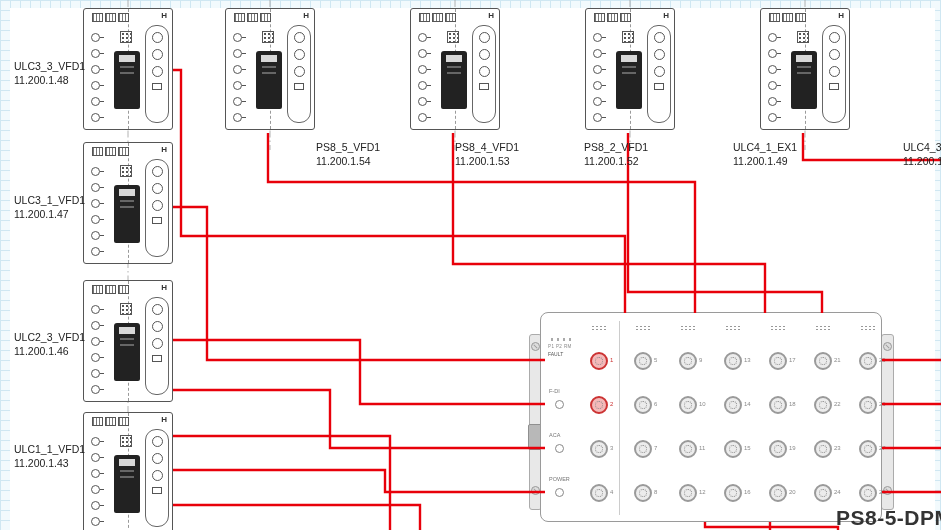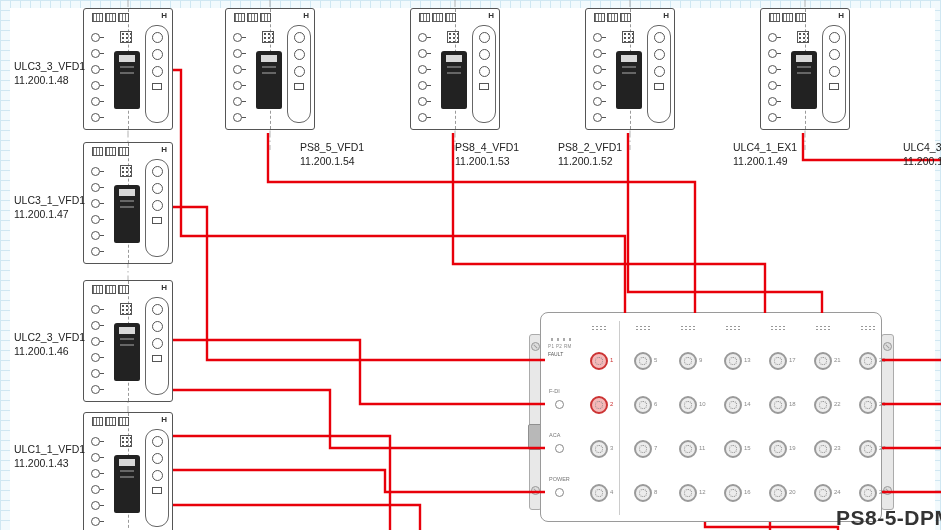--- a/index.html
+++ b/index.html
@@ -290,29 +290,29 @@
     <div>11.200.1.47</div>
   </div>
   <div class="lbl" style="left:14px;top:331px">
     <div>ULC2_3_VFD1</div>
     <div>11.200.1.46</div>
   </div>
   <div class="lbl" style="left:14px;top:443px">
     <div>ULC1_1_VFD1</div>
     <div>11.200.1.43</div>
   </div>
-  <div class="lbl" style="left:300px;top:141px">
+  <div class="lbl" style="left:316px;top:141px">
     <div>PS8_5_VFD1</div>
     <div>11.200.1.54</div>
   </div>
   <div class="lbl" style="left:455px;top:141px">
     <div>PS8_4_VFD1</div>
     <div>11.200.1.53</div>
   </div>
-  <div class="lbl" style="left:558px;top:141px">
+  <div class="lbl" style="left:584px;top:141px">
     <div>PS8_2_VFD1</div>
     <div>11.200.1.52</div>
   </div>
   <div class="lbl" style="left:733px;top:141px">
     <div>ULC4_1_EX1</div>
     <div>11.200.1.49</div>
   </div>
   <div class="lbl" style="left:903px;top:141px">
     <div>ULC4_3_</div>
     <div>11.200.1.</div>

